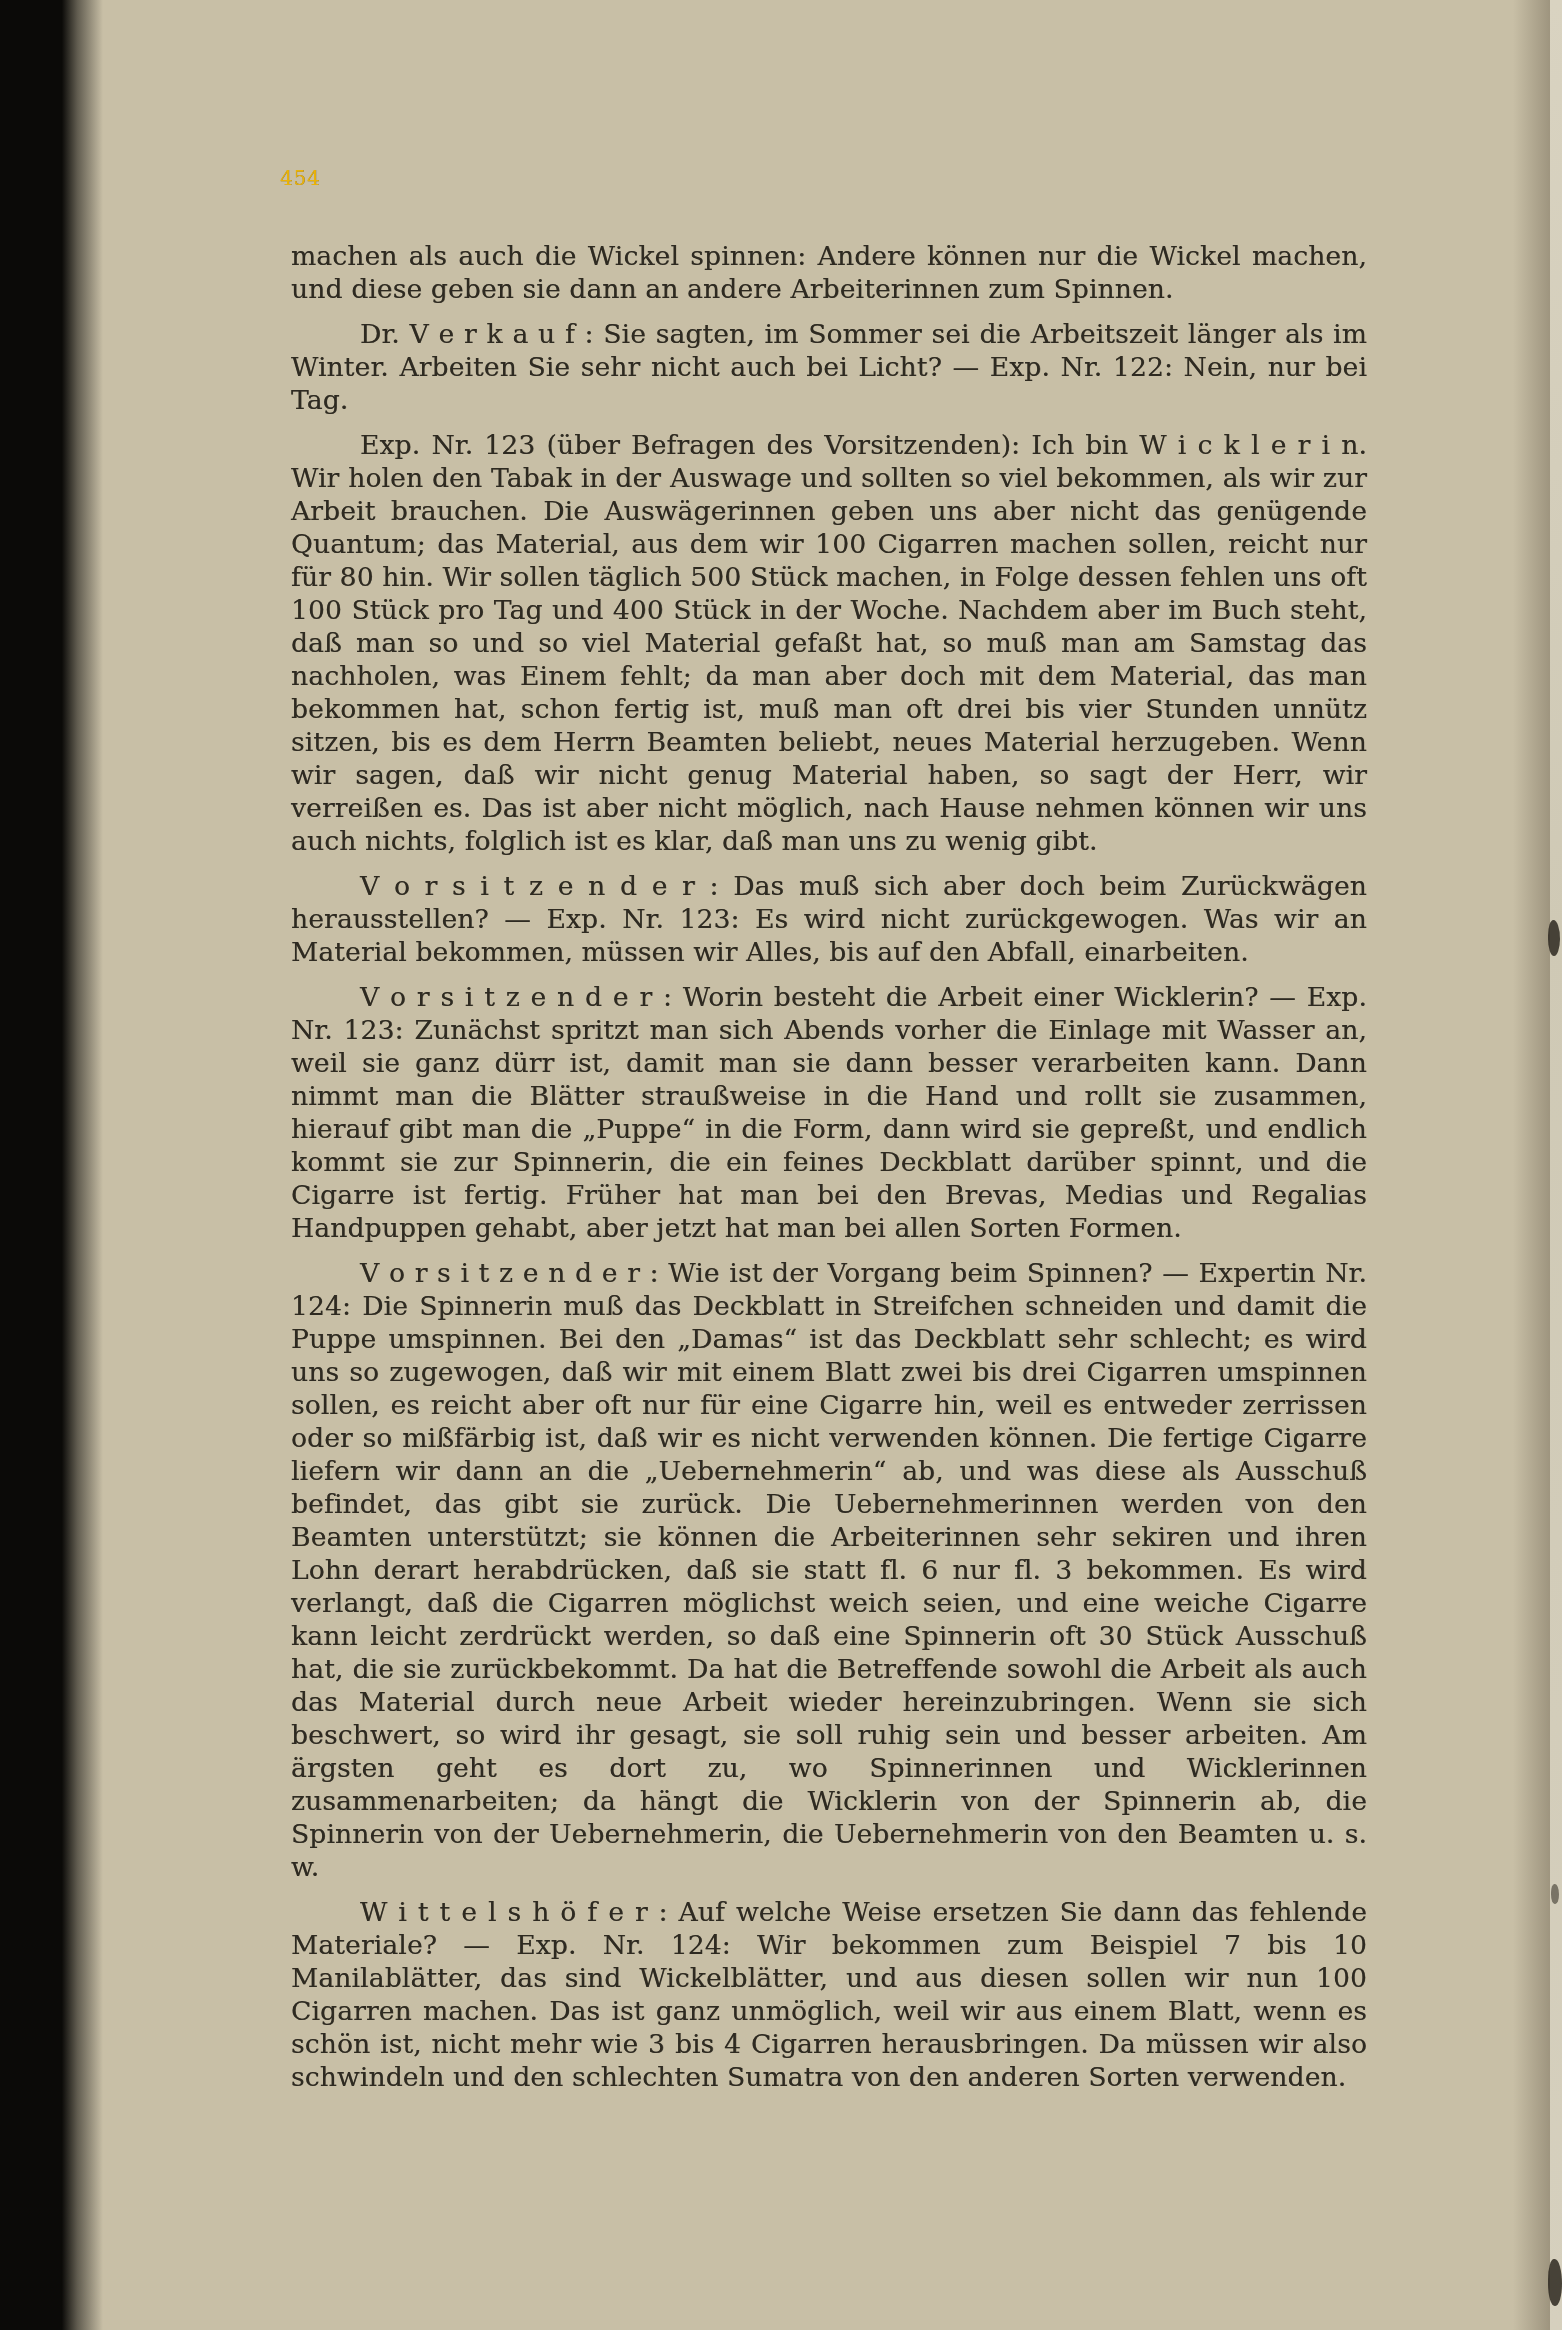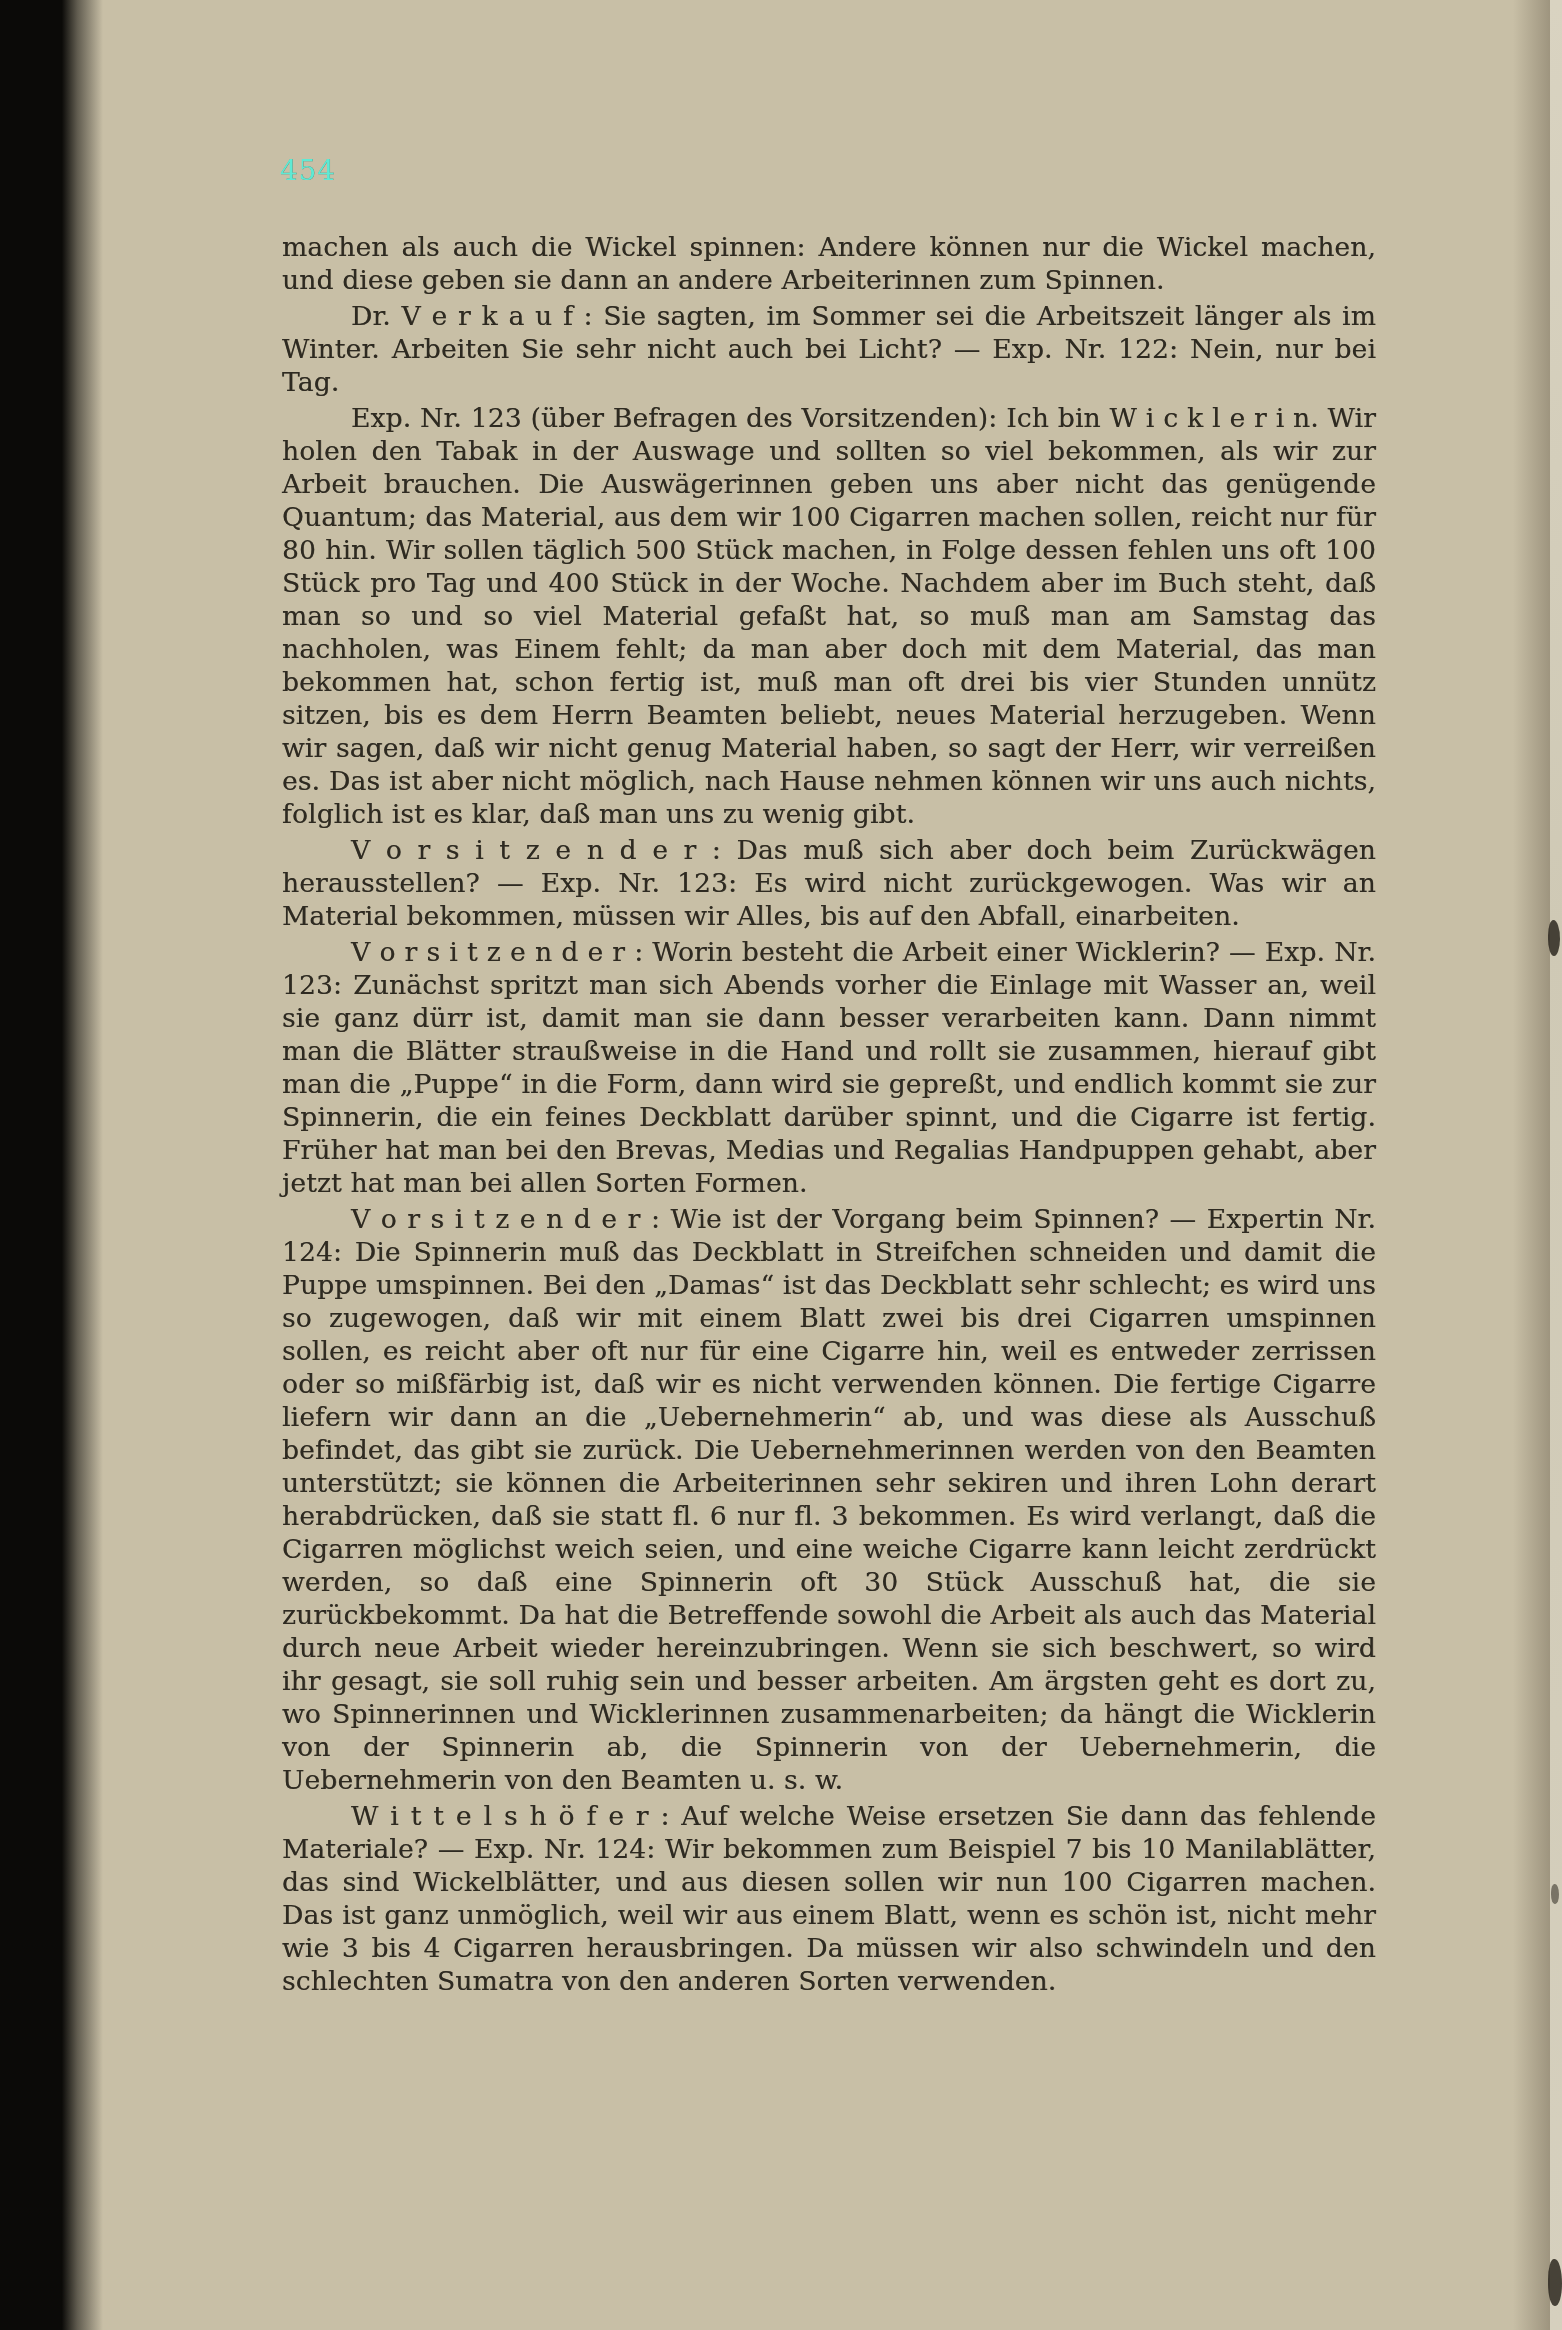--- a/index.html
+++ b/index.html
@@ -54,42 +54,42 @@
     border-radius: 45% 55% 50% 50%;
     opacity: 0.85;
   }
   .artifact.a1 { right: 1.6px; top: 920px; width: 12.5px; height: 36px; }
   .artifact.a2 { right: 3.1px; top: 1884px; width: 7.8px; height: 20.3px; opacity: 0.55; }
   .artifact.a3 { right: 0px;  top: 2259px; width: 14px; height: 47px; }
 
   .page-number {
     position: absolute;
     left: 280px;
-    top: 154px;
-    font-size: 28px;
-    color: #5eead4;
+    top: 166px;
+    font-size: 20px;
+    color: #eab308;
     letter-spacing: 0.8px;
     text-shadow: 0.2px 0.2px 0.5px rgba(46,42,33,0.6);
   }
   .text-block {
     position: absolute;
     left: 279px;
     top: 227px;
     width: 1100px;
     color: #2e2a21;
     font-size: 26.6px;
     line-height: 33px;
     text-align: justify;
     text-shadow: 0.3px 0.3px 0.5px rgba(46,42,33,0.55);
     letter-spacing: 0.1px;
     hyphens: none;
     -webkit-hyphens: none;
   }
   .para {
-    margin: 3px;
+    margin: 12px;
     padding: 0;
   }
   .para.indent {
     text-indent: 69px;
   }
 </style>
 </head>
 <body>
 
 <div class="paper"></div>

